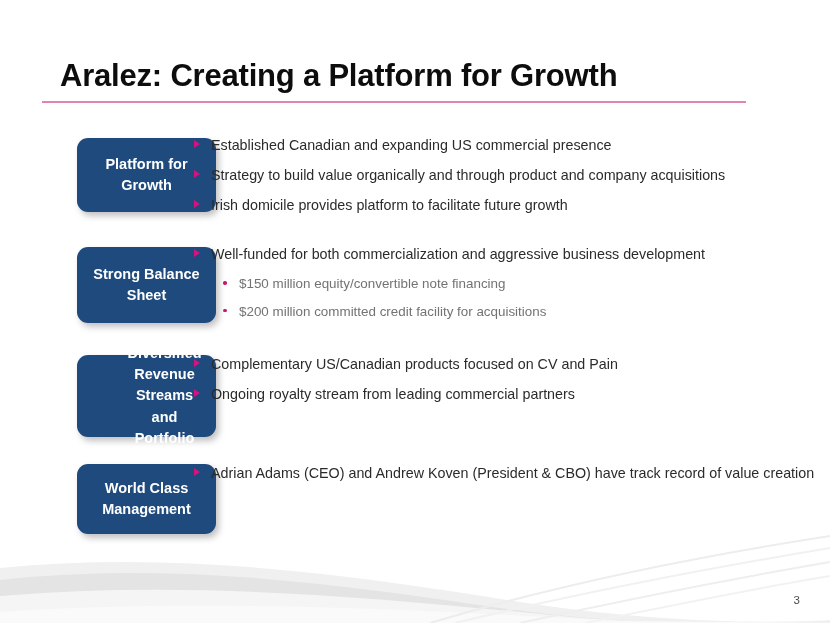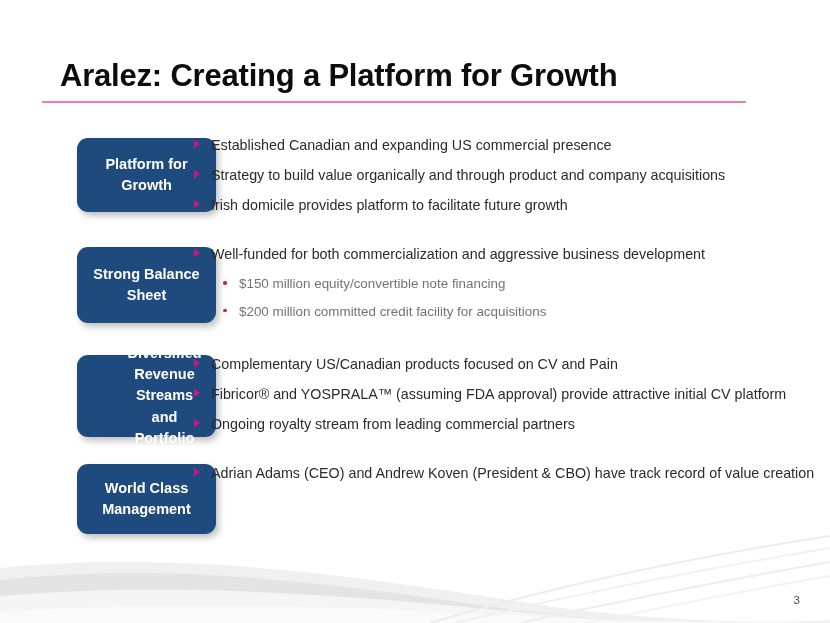--- a/index.html
+++ b/index.html
@@ -194,24 +194,20 @@
 
     <div class="row row-3">
       <div class="label-box box-h82">Diversified Revenue Streams and Portfolio</div>
       <div class="bullets">
         <div class="bullet">
           <span class="tri"></span>
           <span>Complementary US/Canadian products focused on CV and Pain</span>
         </div>
         <div class="bullet">
           <span class="tri"></span>
-          <span>Fibricor® and YOSPRALA™ (assuming FDA approval) provide attractive initial CV platform</span>
-        </div>
-        <div class="bullet">
-          <span class="tri"></span>
           <span>Ongoing royalty stream from leading commercial partners</span>
         </div>
       </div>
     </div>
 
     <div class="row row-4">
       <div class="label-box box-h70">World Class Management</div>
       <div class="bullets">
         <div class="bullet">
           <span class="tri"></span>

